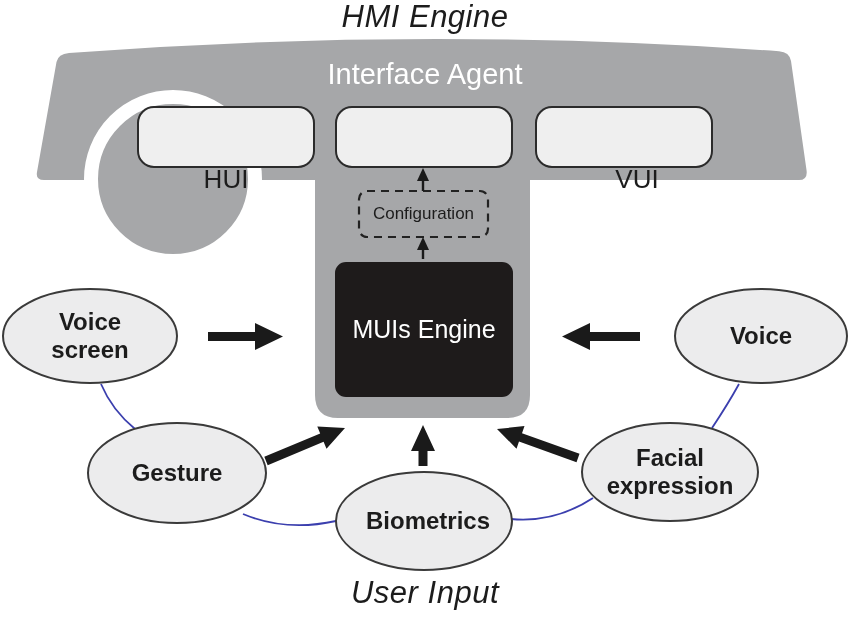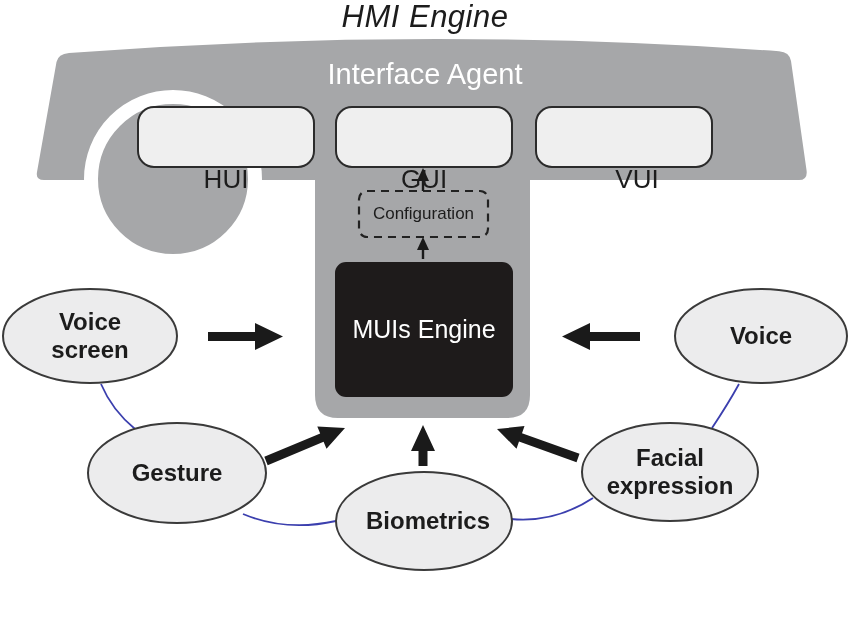--- a/index.html
+++ b/index.html
@@ -92,25 +92,25 @@
     <ellipse class="node" cx="177" cy="473" rx="89" ry="50"></ellipse>
     <ellipse class="node" cx="424" cy="521" rx="88" ry="49"></ellipse>
     <ellipse class="node" cx="670" cy="472" rx="88" ry="49"></ellipse>
     <ellipse class="node" cx="761" cy="336" rx="86" ry="47"></ellipse>
   </svg>
 
   <div class="lbl title top">HMI Engine</div>
   <div class="lbl agent-label">Interface Agent</div>
 
   <div class="lbl module-label" style="left:138px;">HUI</div>
-  <div class="lbl module-label" style="left:336px;">GUI</div>
   <div class="lbl module-label" style="left:536px;padding-left:13px;">VUI</div>
 
   <div class="lbl engine-label">MUIs Engine</div>
   <div class="lbl config-label">Configuration</div>
 
   <div class="lbl node-label" style="left:30px;top:308px;width:120px;">Voice screen</div>
   <div class="lbl node-label" style="left:102px;top:459px;width:150px;">Gesture</div>
   <div class="lbl node-label" style="left:353px;top:507px;width:150px;">Biometrics</div>
   <div class="lbl node-label" style="left:686px;top:322px;width:150px;">Voice</div>
   <div class="lbl node-label" style="left:595px;top:444px;width:150px;">Facial expression</div>
 
+  <div class="lbl title bottom">User Input</div>
 </div>
 
 </body></html>

